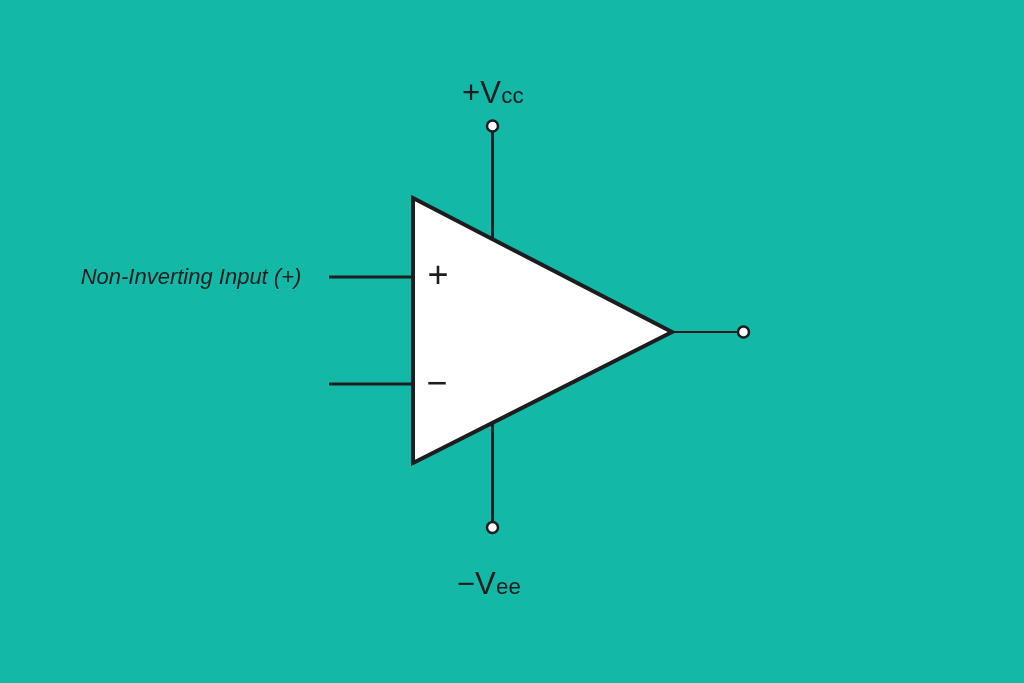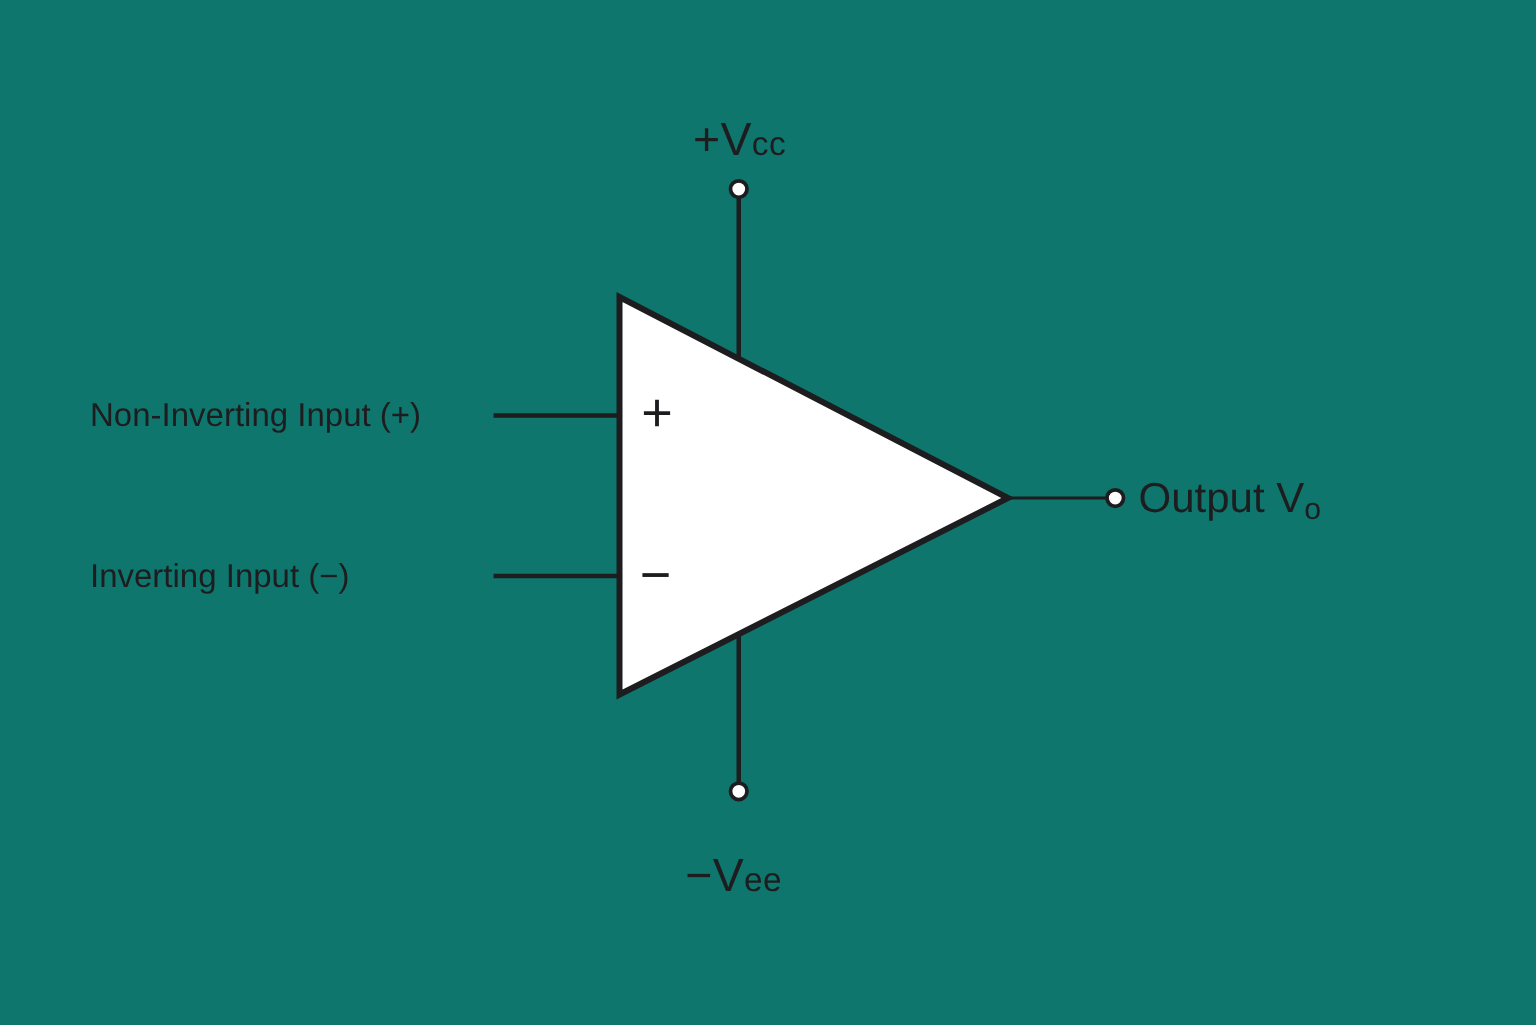--- a/index.html
+++ b/index.html
@@ -2,21 +2,21 @@
 <html><head>
 <meta charset="utf-8">
 <style>
   * { margin: 0; padding: 0; box-sizing: border-box; }
   html, body { background: #ffffff; }
   body { font-family: "Liberation Sans", "DejaVu Sans", sans-serif; }
   .canvas {
     position: relative;
     width: 1024px;
     height: 683px;
-    background: #0f766e;
+    background: #14b8a6;
     overflow: hidden;
     color: #1d1d1f;
   }
   .schematic-svg {
     position: absolute;
     left: 0; top: 0;
   }
   .label {
     position: absolute;
     color: #1d1d1f;
@@ -28,21 +28,22 @@
     transform: translateX(-50%);
     letter-spacing: 0.2px;
   }
   .supply-label .sub {
     font-size: 0.72em;
   }
   .input-label {
     font-size: 22px;
     line-height: 28px;
     width: 262px;
-    text-align: left;
+    text-align: center;
+    font-style: italic;
   }
   .output-label {
     font-size: 28px;
     line-height: 32px;
   }
   .output-label .sub {
     font-size: 0.72em;
     vertical-align: -5px;
   }
   .polarity-marker {
@@ -76,22 +77,18 @@
   <div class="label supply-label" style="left: 493px; top: 76px;">
     <span>+V</span><span class="sub">cc</span>
   </div>
 
   <div class="label supply-label" style="left: 489px; top: 567px;">
     <span>−V</span><span class="sub">ee</span>
   </div>
 
   <div class="label input-label" style="left: 60px; top: 263px;">Non-Inverting Input (+)</div>
 
-  <div class="label input-label" style="left: 60px; top: 370px;">Inverting Input (−)</div>
 
-  <div class="label output-label" style="left: 759px; top: 316px;">
-    <span>Output V</span><span class="sub">o</span>
-  </div>
 
   <div class="label polarity-marker" style="left: 438px; top: 275px;">+</div>
   <div class="label polarity-marker" style="left: 437px; top: 383px;">−</div>
 
 </div>
 
 </body></html>

